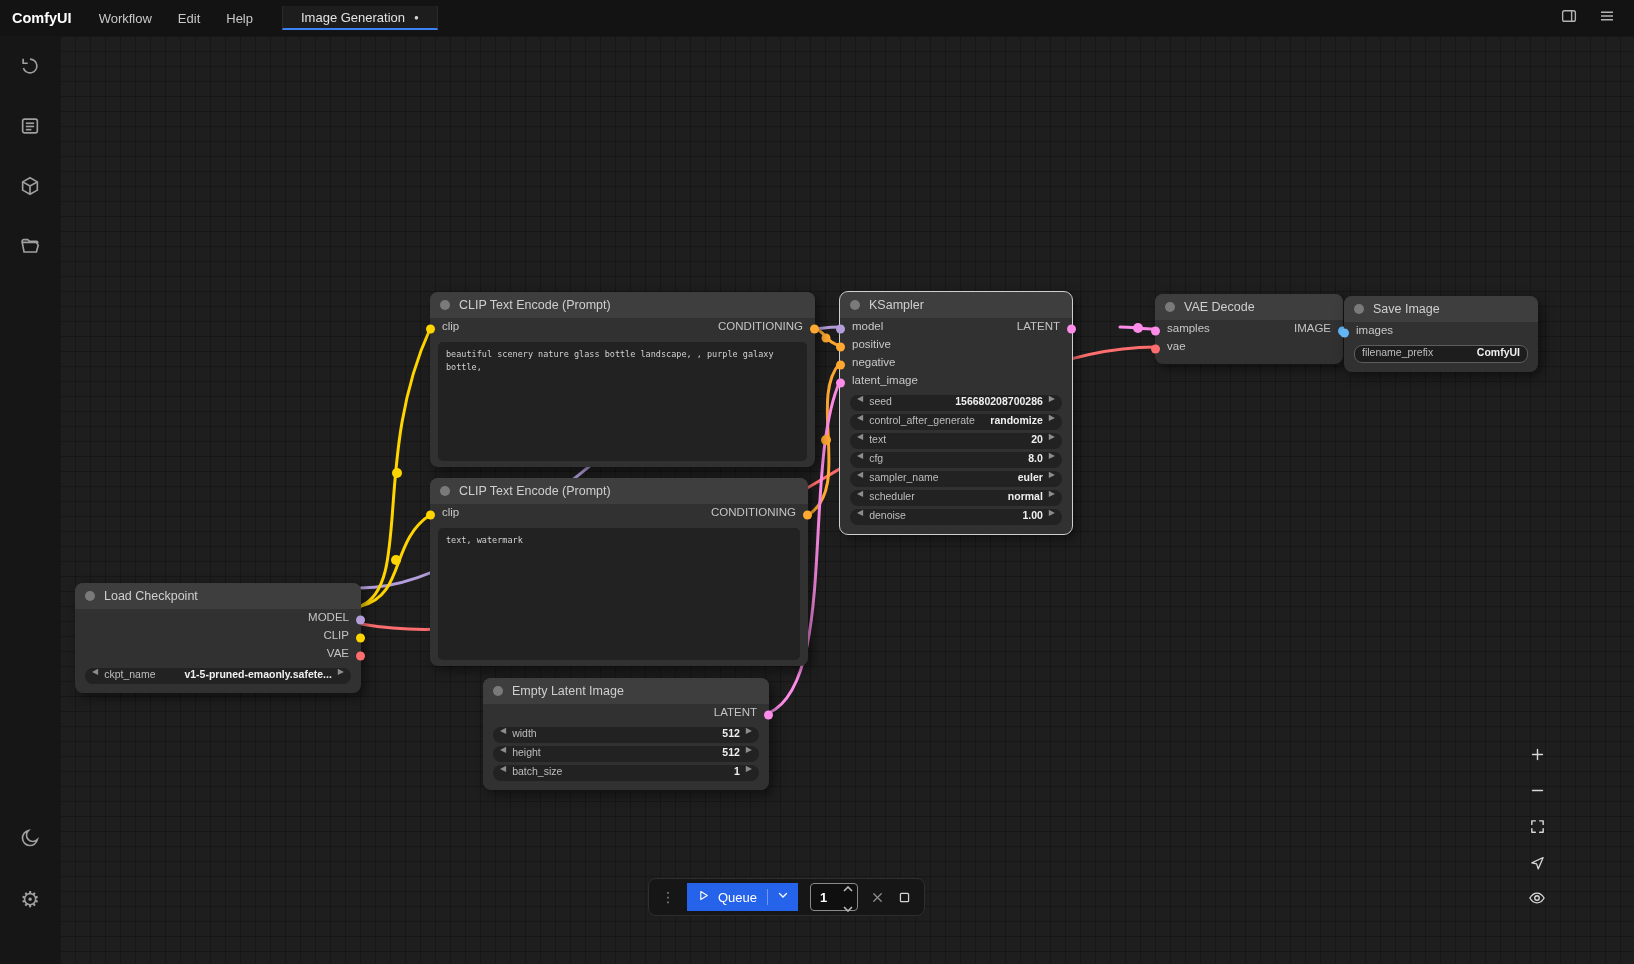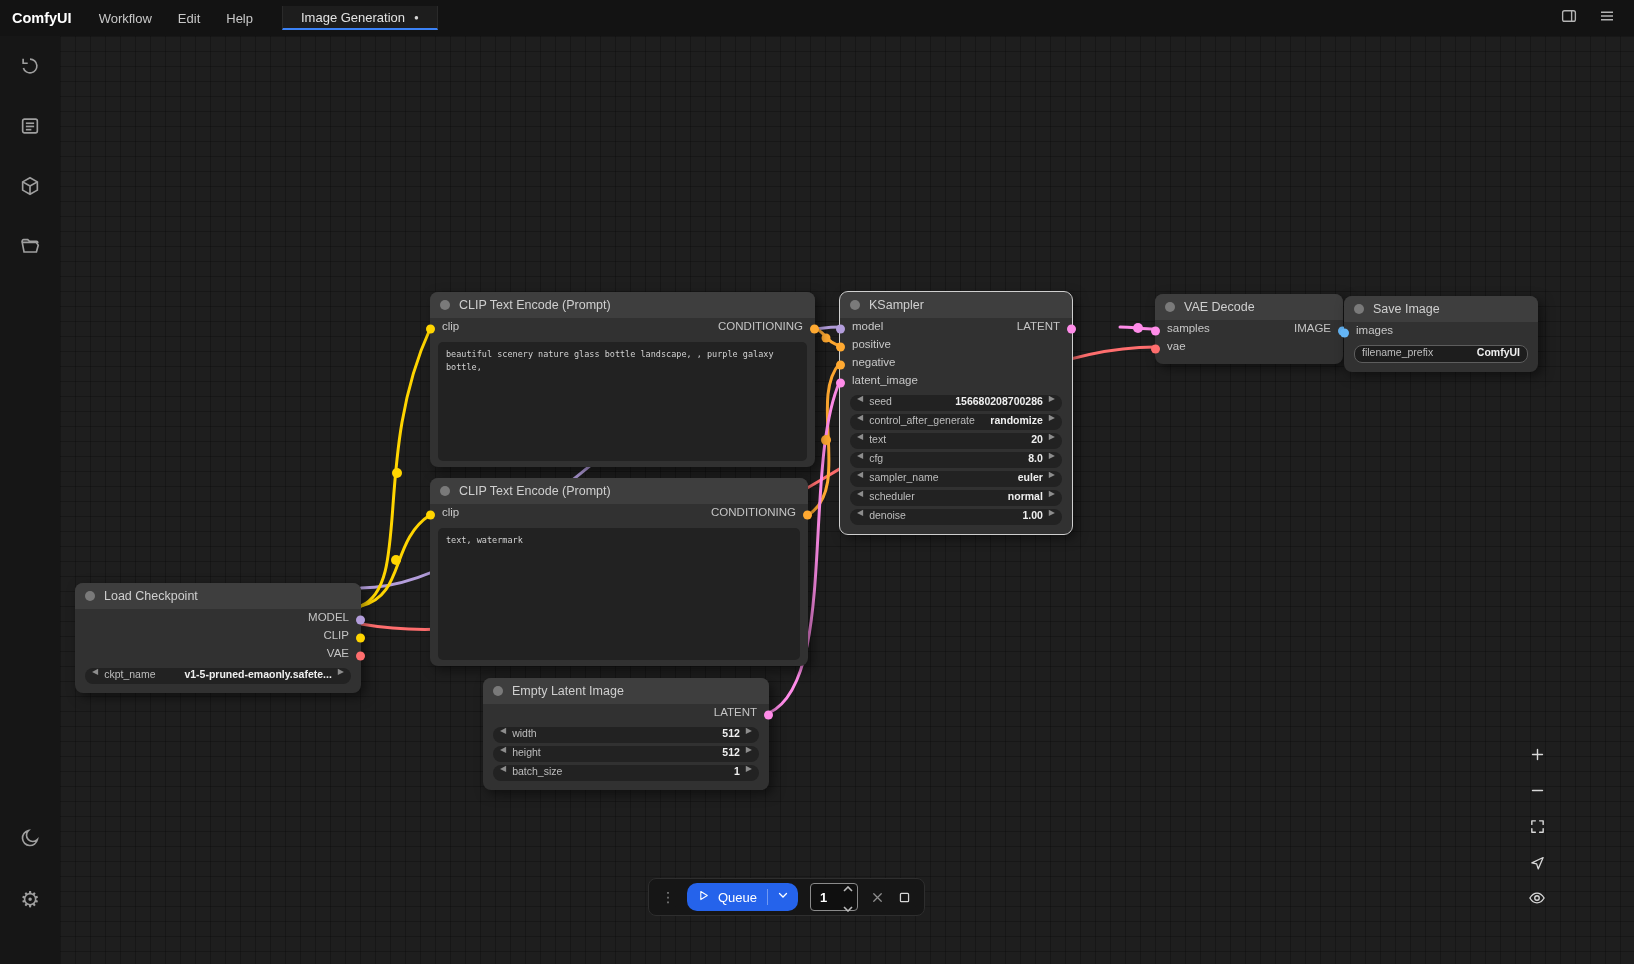--- a/index.html
+++ b/index.html
@@ -47,21 +47,21 @@
 .widget{height:16px;margin:3px 10px;background:#222;border-radius:8px;display:flex;padding:0 7px;font-size:10.5px;gap:6px}
 .widget.boxed{background:#1d1d1d;border:1px solid #5d5d5d;height:18px}
 .warrow{color:#8d8d8d;font-size:8px;line-height:1;flex:0 0 auto}
 .wlabel{color:#bdbdbd;white-space:nowrap}
 .wvalue{margin-left:auto;color:#efefef;font-weight:700;white-space:nowrap}
 .textwidget{margin:4px 8px 0;background:#222;border-radius:5px;padding:6px 8px;font-family:"DejaVu Sans Mono",monospace;font-size:8.5px;color:#d2d2d2;line-height:1.5;overflow:hidden}
 
 
 .queue-bar{position:absolute;left:588px;top:842px;z-index:10;height:38px;background:rgba(22,22,22,.95);border:1px solid #2e2e2e;border-radius:8px;display:flex;align-items:center;gap:12px;padding:0 12px}
 .drag-handle{color:#8a8a8a;font-size:14px;cursor:grab}
-.queue-btn{height:28px;background:#2563eb;border-radius:10px;display:flex;align-items:center;color:#fff;cursor:pointer}
+.queue-btn{height:28px;background:#2563eb;border-radius:0;display:flex;align-items:center;color:#fff;cursor:pointer}
 .queue-main{display:flex;align-items:center;gap:8px;padding:0 10px;font-size:13px}
 .queue-split{width:1px;height:16px;background:rgba(255,255,255,.35)}
 .queue-caret{padding:0 8px;display:flex;align-items:center}
 .batch-spinner{width:48px;height:28px;background:#0f0f0f;border:1px solid #8a8a8a;border-radius:4px;display:flex;align-items:center;padding:0 4px 0 9px}
 .batch-value{font-size:13px;font-weight:700;color:#fff;flex:1}
 .spin-col{display:flex;flex-direction:column;gap:2px;color:#bbb}
 .tool-icon{color:#8f8f8f;display:flex;align-items:center;justify-content:center;cursor:pointer}
 .tool-icon.bright{color:#d6d6d6}
 
 

